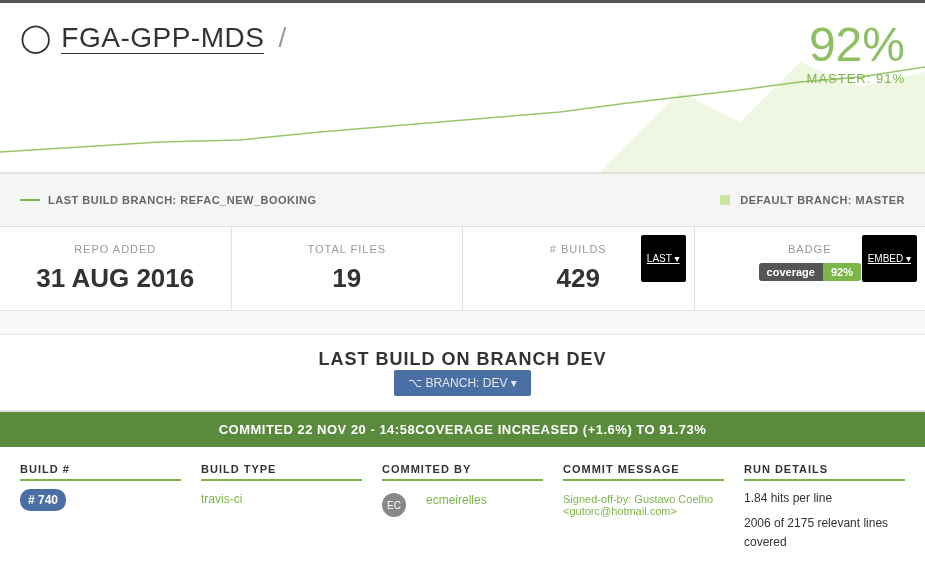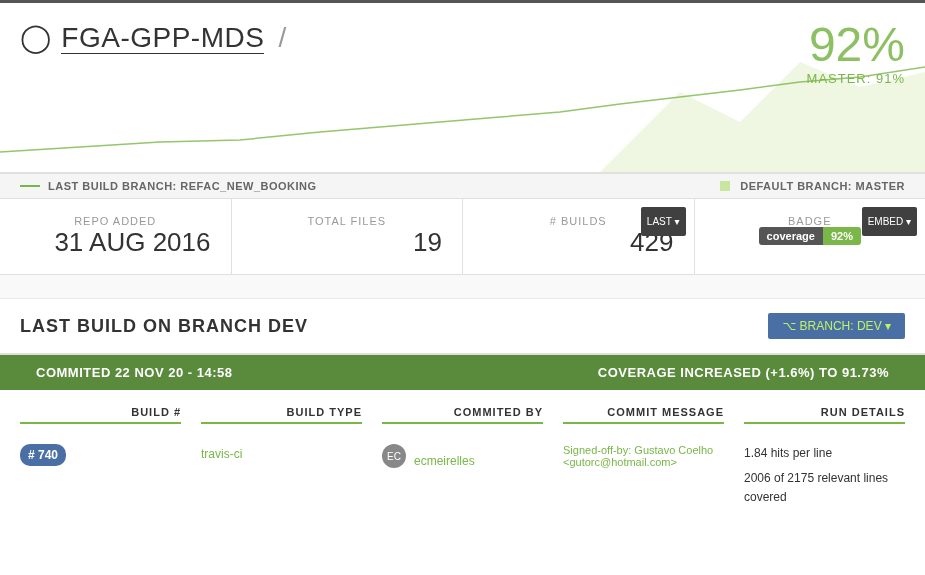--- a/index.html
+++ b/index.html
@@ -90,21 +90,21 @@
       left: 0;
       right: 0;
       z-index: 1;
     }
 
     
     .branch-bar {
       background: #f5f5f5;
       border-top: 1px solid #e0e0e0;
       border-bottom: 1px solid #e0e0e0;
-      padding: 6px 20px;
+      padding: 20px 20px;
       display: flex;
       align-items: center;
       justify-content: space-between;
       font-size: 11px;
       color: #777;
     }
 
     .branch-bar-left {
       display: flex;
       align-items: center;
@@ -160,27 +160,27 @@
 
     .stat-box:last-child {
       border-right: none;
     }
 
     .stat-label {
       font-size: 11px;
       color: #999;
       letter-spacing: 1px;
       text-transform: uppercase;
+      margin-bottom: 8px;
     }
 
     .stat-value {
       font-size: 26px;
-      font-weight: 400;
-      color: #333;
-      text-align: right;
+      font-weight: 700;
+      color: #333;
     }
 
     .badge-area {
       display: flex;
       flex-direction: column;
       align-items: center;
       gap: 6px;
       justify-content: flex-end;
     }
 
@@ -199,28 +199,29 @@
       padding: 3px 8px;
     }
 
     .badge-right {
       background: #7ab648;
       color: #fff;
       padding: 3px 8px;
     }
 
     .last-tag, .embed-tag {
-      background: #404040;
+      background: #000000;
       color: #fff;
       font-size: 10px;
-      padding: 9px 6px;
+      padding: 18px 6px;
       border-radius: 2px;
       display: inline-flex;
       align-items: center;
       gap: 3px;
+      text-decoration: underline;
     }
 
     .builds-box {
       position: relative;
     }
 
     .last-tag-wrapper {
       position: absolute;
       top: 8px;
       right: 8px;
@@ -247,51 +248,52 @@
     .last-build-section {
       padding: 0 0 20px 0;
     }
 
     .last-build-header {
       display: flex;
       align-items: center;
       justify-content: space-between;
       padding: 14px 20px;
       border-bottom: 2px solid #e0e0e0;
+      flex-direction: column;
     }
 
     .last-build-title {
       font-size: 18px;
       font-weight: 600;
       color: #333;
       letter-spacing: 1px;
       text-transform: uppercase;
     }
 
     .branch-btn {
       background: #4a6fa5;
-      color: #bef264;
+      color: #e5e5e5;
       border: none;
       padding: 6px 14px;
       font-size: 12px;
       cursor: pointer;
       display: flex;
       align-items: center;
       gap: 6px;
       border-radius: 2px;
     }
 
     
     .commit-bar {
       background: #5a8a3c;
       color: #fff;
-      padding: 10px 36px;
-      display: flex;
-      align-items: center;
-      justify-content: space-between;
+      padding: 10px 9px;
+      display: flex;
+      align-items: center;
+      justify-content: center;
     }
 
     .commit-date {
       font-size: 13px;
       font-weight: bold;
       letter-spacing: 0.5px;
     }
 
     .coverage-increase {
       font-size: 13px;
@@ -316,44 +318,43 @@
     }
 
     .col-header {
       font-size: 11px;
       font-weight: bold;
       color: #333;
       letter-spacing: 1px;
       text-transform: uppercase;
       border-bottom: 2px solid #7ab648;
       padding-bottom: 4px;
-      margin-bottom: 20px;
-      text-align: right;
+      margin-bottom: 8px;
     }
 
     .build-number {
       background: #4a6fa5;
       color: #fff;
       padding: 4px 8px;
       font-size: 12px;
       font-weight: bold;
       display: inline-block;
       border-radius: 10px;
     }
 
     .build-type-item {
       color: #7ab648;
       font-size: 12px;
       line-height: 1.8;
     }
 
     .committer-row {
       display: flex;
-      align-items: flex-end;
-      gap: 8px;
+      align-items: flex-start;
+      gap: 20px;
       margin-top: 12px;
     }
 
     .avatar {
       width: 24px;
       height: 24px;
       border-radius: 50%;
       background: #888;
       display: flex;
       align-items: center;

